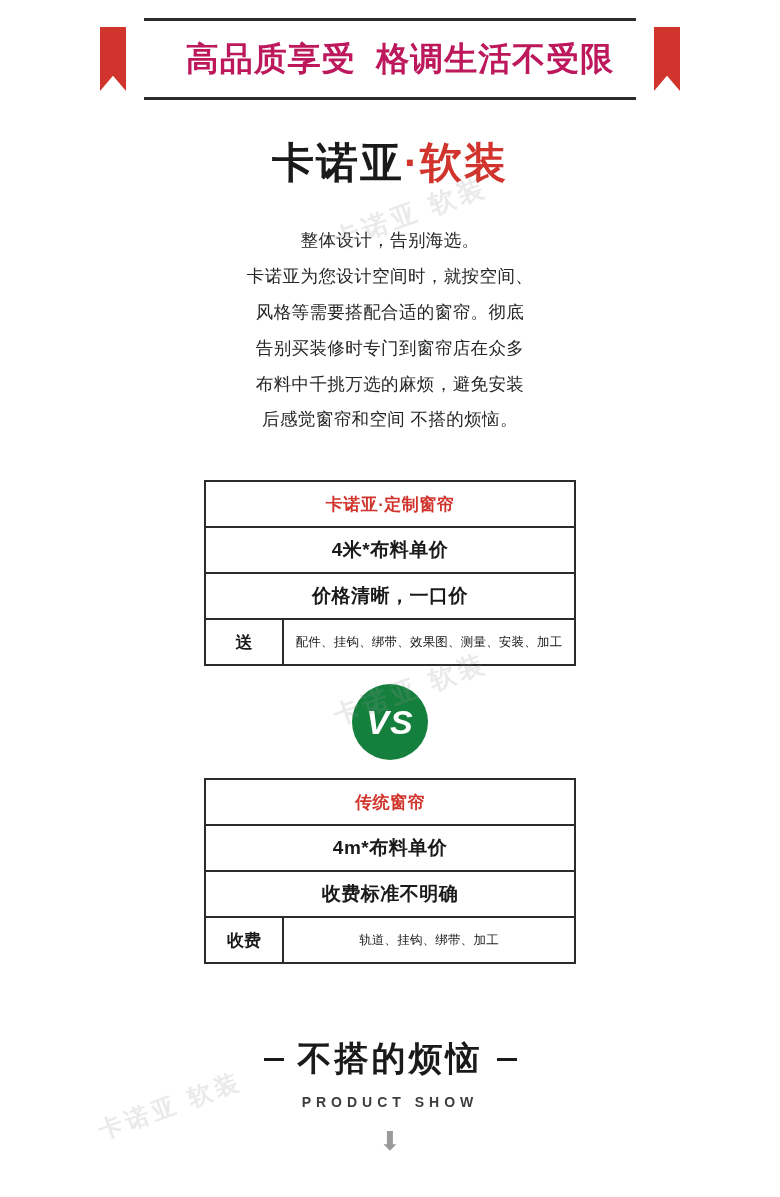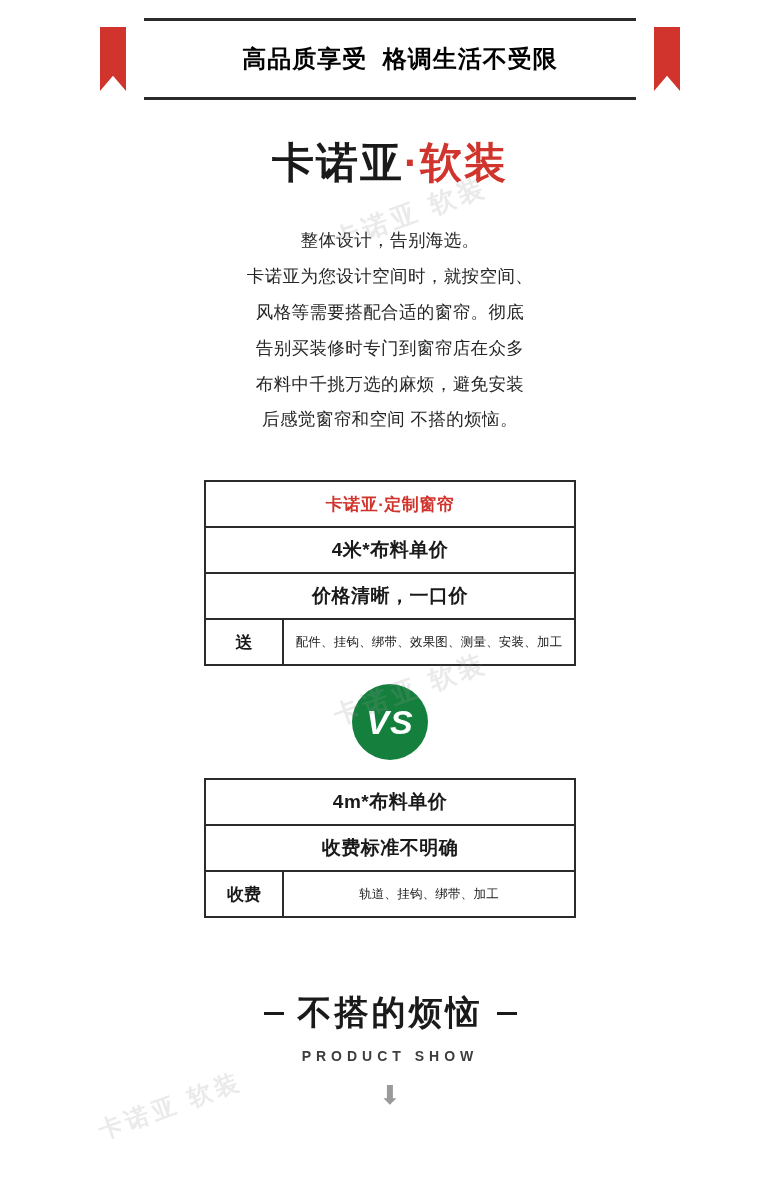--- a/index.html
+++ b/index.html
@@ -27,24 +27,24 @@
     height: 82px;
     border-top: 3px solid #2b2b2b;
     border-bottom: 3px solid #2b2b2b;
     display: flex;
     flex-direction: column;
     align-items: center;
     justify-content: center;
     position: relative;
   }
   .banner-title {
-    font-size: 24px;
+    font-size: 33px;
     font-weight: bold;
     letter-spacing: 1px;
-    color: #000000;
+    color: #be185d;
     line-height: 1.2;
     white-space: pre;
     margin-left: 20px;
   }
   .banner-sub {
     margin-top: 7px;
     font-size: 12.5px;
     font-weight: bold;
     letter-spacing: 1.1px;
     color: #c0392b;
@@ -248,20 +248,23 @@
   </tr>
 </tbody>
   </table>
 
 <div class="vs-wrap">
   <div class="vs-circle">VS</div>
 </div>
 
 <table class="tbl tbl-bottom">
   <tbody>
+      <tr>
+    <td colspan="2" class="row-head">传统窗帘</td>
+  </tr>
   <tr>
     <td colspan="2" class="row-mid">4m*布料单价</td>
   </tr>
   <tr>
     <td colspan="2" class="row-mid">收费标准不明确</td>
   </tr>
   <tr class="row-last">
     <td class="lbl">收费</td>
     <td class="val">轨道、挂钩、绑带、加工</td>
   </tr>

